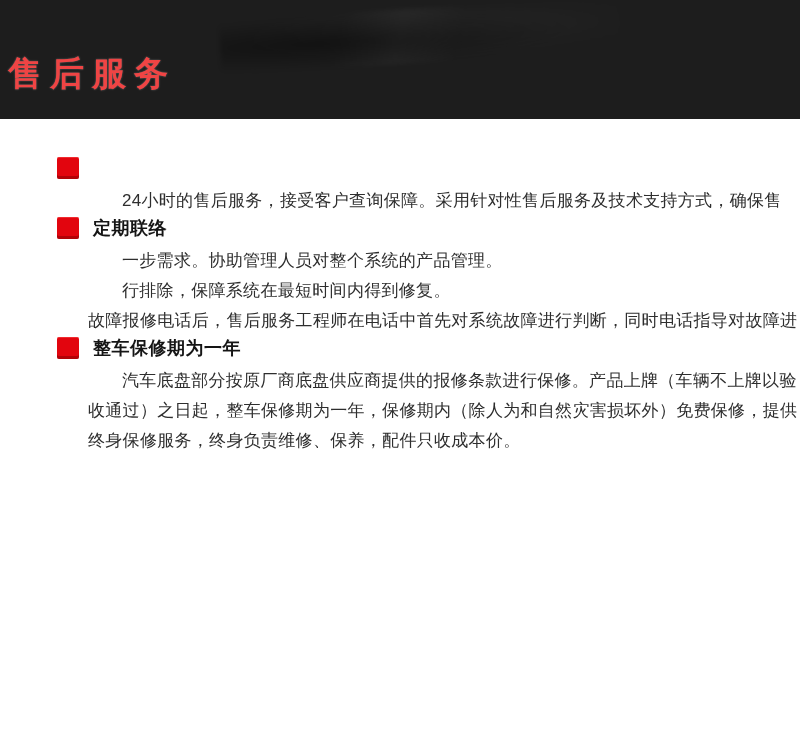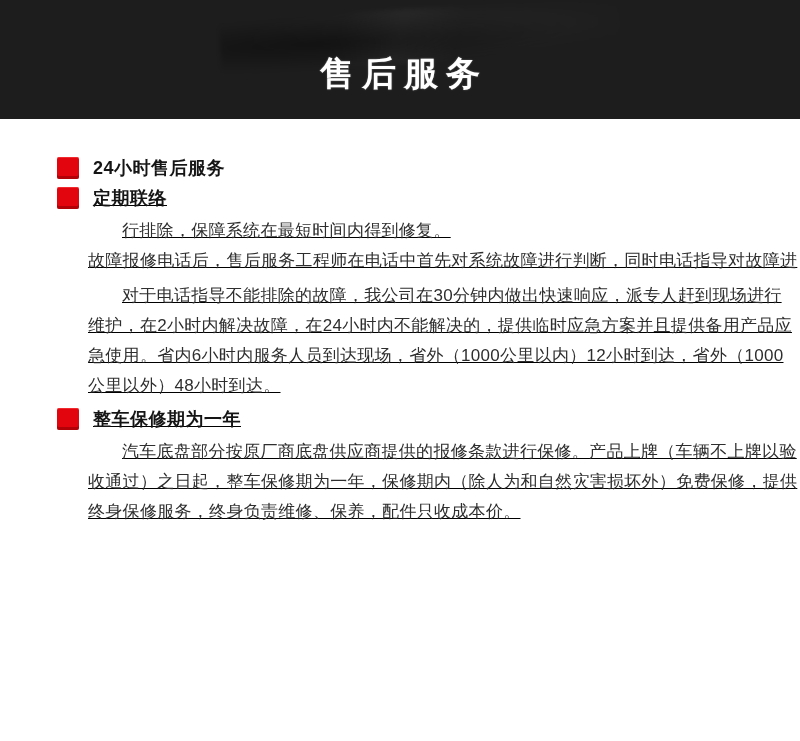--- a/index.html
+++ b/index.html
@@ -34,42 +34,42 @@
       radial-gradient(ellipse at 60% 40%, rgba(255,255,255,0.04), transparent 65%),
       linear-gradient(105deg, transparent 30%, rgba(255,255,255,0.05) 45%, transparent 60%);
     transform: rotate(-3deg);
     filter: blur(2px);
     opacity: 0.7;
   }
   .banner-title {
     position: absolute;
     left: 0; right: 0;
     top: 51px;
-    text-align: center;
-    color: #ffffff;
+    text-align: left;
+    color: #ef4444;
     font-size: 34px;
     font-weight: bold;
     letter-spacing: 8px;
     text-indent: 8px; 
     text-shadow: 0 0 2px rgba(255,255,255,0.35);
   }
 
   
   .content {
     position: relative;
     padding-top: 37px;
   }
   .section-head {
     display: flex;
     align-items: center;
     margin-left: 57px;
     height: 24px;
   }
   .section-head + .para { margin-top: 6px; }
-  .section + .section { margin-top: 6px; text-decoration: underline; }
+  .section + .section { margin-top: 0; }
 
   .bullet {
     width: 22px;
     height: 22px;
     background: #e2050e;
     border-radius: 2px;
     box-shadow: inset 0 -3px 0 rgba(120,0,0,0.45), inset 0 1px 0 rgba(255,80,80,0.5);
     flex: 0 0 auto;
   }
   .section-heading {
@@ -104,45 +104,40 @@
   <div class="banner">
     <div class="smudge"></div>
     <div class="banner-title">售后服务</div>
   </div>
 
   <div class="content">
 
     <div class="section">
       <div class="section-head">
         <span class="bullet"></span>
-        <span class="section-heading">24小时售后服务</span>
       </div>
       <div class="para">
+        <div class="line">24小时的售后服务，接受客户查询保障。采用针对性售后服务及技术支持方式，确保售</div>
       </div>
     </div>
 
     <div class="section">
       <div class="section-head">
         <span class="bullet"></span>
         <span class="section-heading">定期联络</span>
       </div>
       <div class="para">
+        <div class="line">一步需求。协助管理人员对整个系统的产品管理。</div>
       </div>
     </div>
 
     <div class="section">
       <div class="para">
         <div class="line">行排除，保障系统在最短时间内得到修复。</div>
         <div class="line">故障报修电话后，售后服务工程师在电话中首先对系统故障进行判断，同时电话指导对故障进</div>
-      </div>
-      <div class="para">
-        <div class="line">对于电话指导不能排除的故障，我公司在30分钟内做出快速响应，派专人赶到现场进行</div>
-        <div class="line">维护，在2小时内解决故障，在24小时内不能解决的，提供临时应急方案并且提供备用产品应</div>
-        <div class="line">急使用。省内6小时内服务人员到达现场，省外（1000公里以内）12小时到达，省外（1000</div>
-        <div class="line">公里以外）48小时到达。</div>
       </div>
     </div>
 
     <div class="section">
       <div class="section-head">
         <span class="bullet"></span>
         <span class="section-heading">整车保修期为一年</span>
       </div>
       <div class="para">
         <div class="line">汽车底盘部分按原厂商底盘供应商提供的报修条款进行保修。产品上牌（车辆不上牌以验</div>

